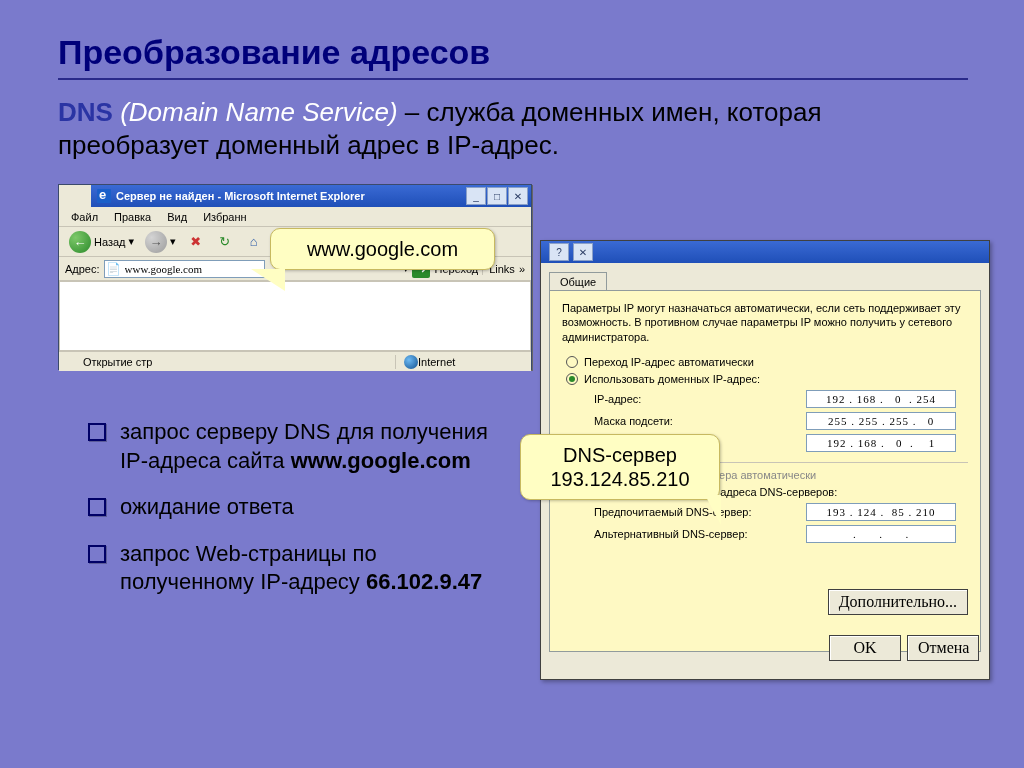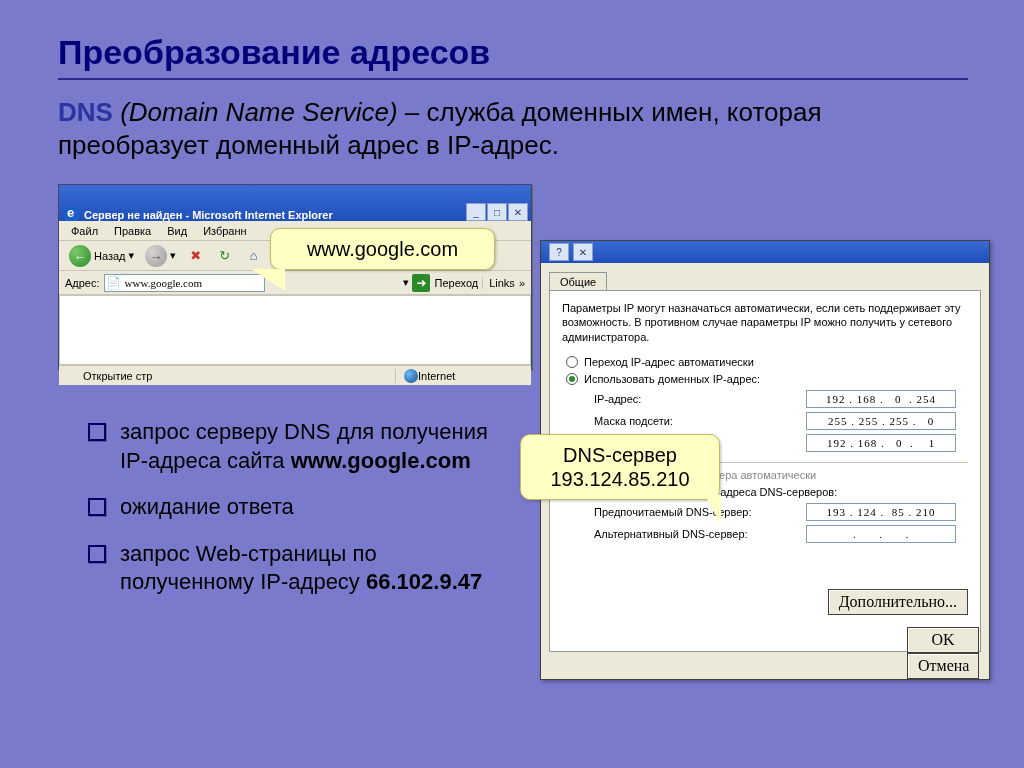--- a/index.html
+++ b/index.html
@@ -28,39 +28,40 @@
   }
   .intro {
     position: absolute;
     left: 58px; top: 96px;
     width: 870px;
     font-size: 26px;
     color: #000;
     line-height: 1.25;
   }
   .intro .dns { color: #2a34a4; font-weight: bold; }
-  .intro .dns-sub { color: #000000; font-style: italic; }
+  .intro .dns-sub { color: #ffffff; font-style: italic; }
 
   
   .ie {
     position: absolute;
     left: 58px; top: 184px;
     width: 474px; height: 186px;
     background: #ece9d8;
     border: 1px solid #3b4a6b;
     box-shadow: 1px 1px 0 #666;
     font-family: Tahoma, sans-serif;
     font-size: 11px;
   }
   .ie-titlebar {
-    height: 36px;
+    height: 22px;
     background: linear-gradient(#3a6ad4,#1f4fb8);
-    display: flex; align-items: flex-end;
+    display: flex; align-items: center;
     padding: 0 3px 0 6px;
     gap: 5px;
+    margin-left: 32px;
   }
   .ie-titlebar .ie-icon {
     width: 14px; height: 14px;
     background: #1a5fc9;
     position: relative;
     border-radius: 1px;
   }
   .ie-titlebar .ie-icon::after{
     content:"e"; position:absolute; left:2px; top:-2px;
     font-size:13px; font-weight:bold; color:#fff;
@@ -136,21 +137,21 @@
   .dlg-title .t{color:#fff;font-weight:bold;flex:1;font-size:11px;}
   .tabstrip{padding:8px 8px 0 8px;}
   .tab{
     display:inline-block;background:#ece9d8;
     border:1px solid #919b9c;border-bottom:none;
     padding:3px 10px;font-size:11px;
     position:relative;top:1px;
   }
   .tab-content{
     margin:0 8px 8px 8px;border:1px solid #919b9c;
-    padding:10px 12px 12px 12px;background:#ffffff;
+    padding:10px 12px 12px 12px;background:#fef9c3;
     height:362px;position:relative;
   }
   .desc{font-size:11px;line-height:1.3;margin-bottom:12px;}
   .radio-row{display:flex;align-items:center;gap:6px;margin:5px 0 5px 4px;font-size:11px;}
   .radio-row.disabled{color:#888;}
   .radio{width:12px;height:12px;border:1px solid #555;border-radius:50%;display:inline-flex;align-items:center;justify-content:center;}
   .radio.sel::after{content:"";width:6px;height:6px;border-radius:50%;background:#2a8a2a;}
   .ip-grid{margin:4px 0 10px 20px;}
   .ip-row{display:flex;align-items:center;margin:4px 12px;}
   .ip-row .lbl{flex:1;font-size:11px;}
@@ -159,22 +160,22 @@
     font-family:Tahoma;font-size:11px;text-align:center;padding:0 12px;letter-spacing:1px;
   }
   .group-sep{border-top:1px solid #c8c4b6;margin:6px 0;}
   .btn{
     background:#ece9d8;border:1px solid #404040;
     padding:3px 10px;font-size:16px;cursor:pointer;font-family:Tahoma;
     box-shadow:inset 1px 1px 0 #fff;
   }
   .adv-btn{position:absolute;right:12px;bottom:36px;}
   .dlg-buttons{
-    position:absolute;right:10px;bottom:0;
-    display:flex;flex-direction:column;
+    position:absolute;right:10px;bottom:18px;
+    display:flex;gap:6px;
   }
   .dlg-buttons .btn{width:72px;text-align:center;}
 
   
   .callout{
     position:absolute;
     background:#fffec3;
     border:1px solid #c7b960;
     border-radius:10px;
     padding:8px 14px;

